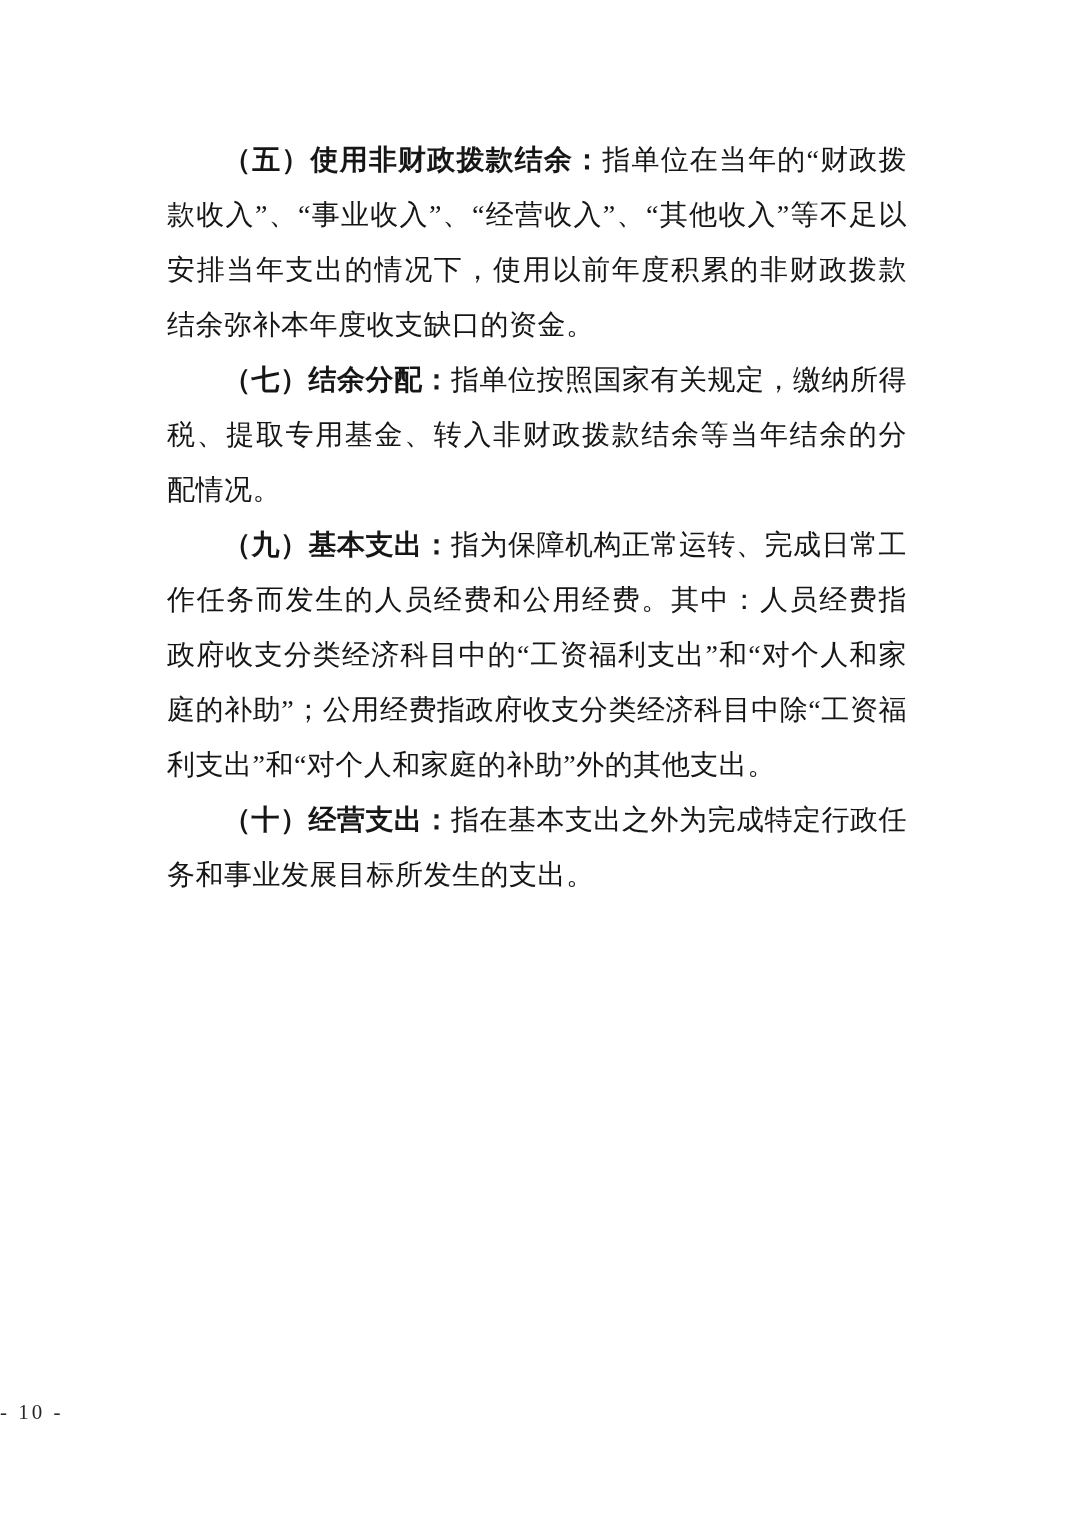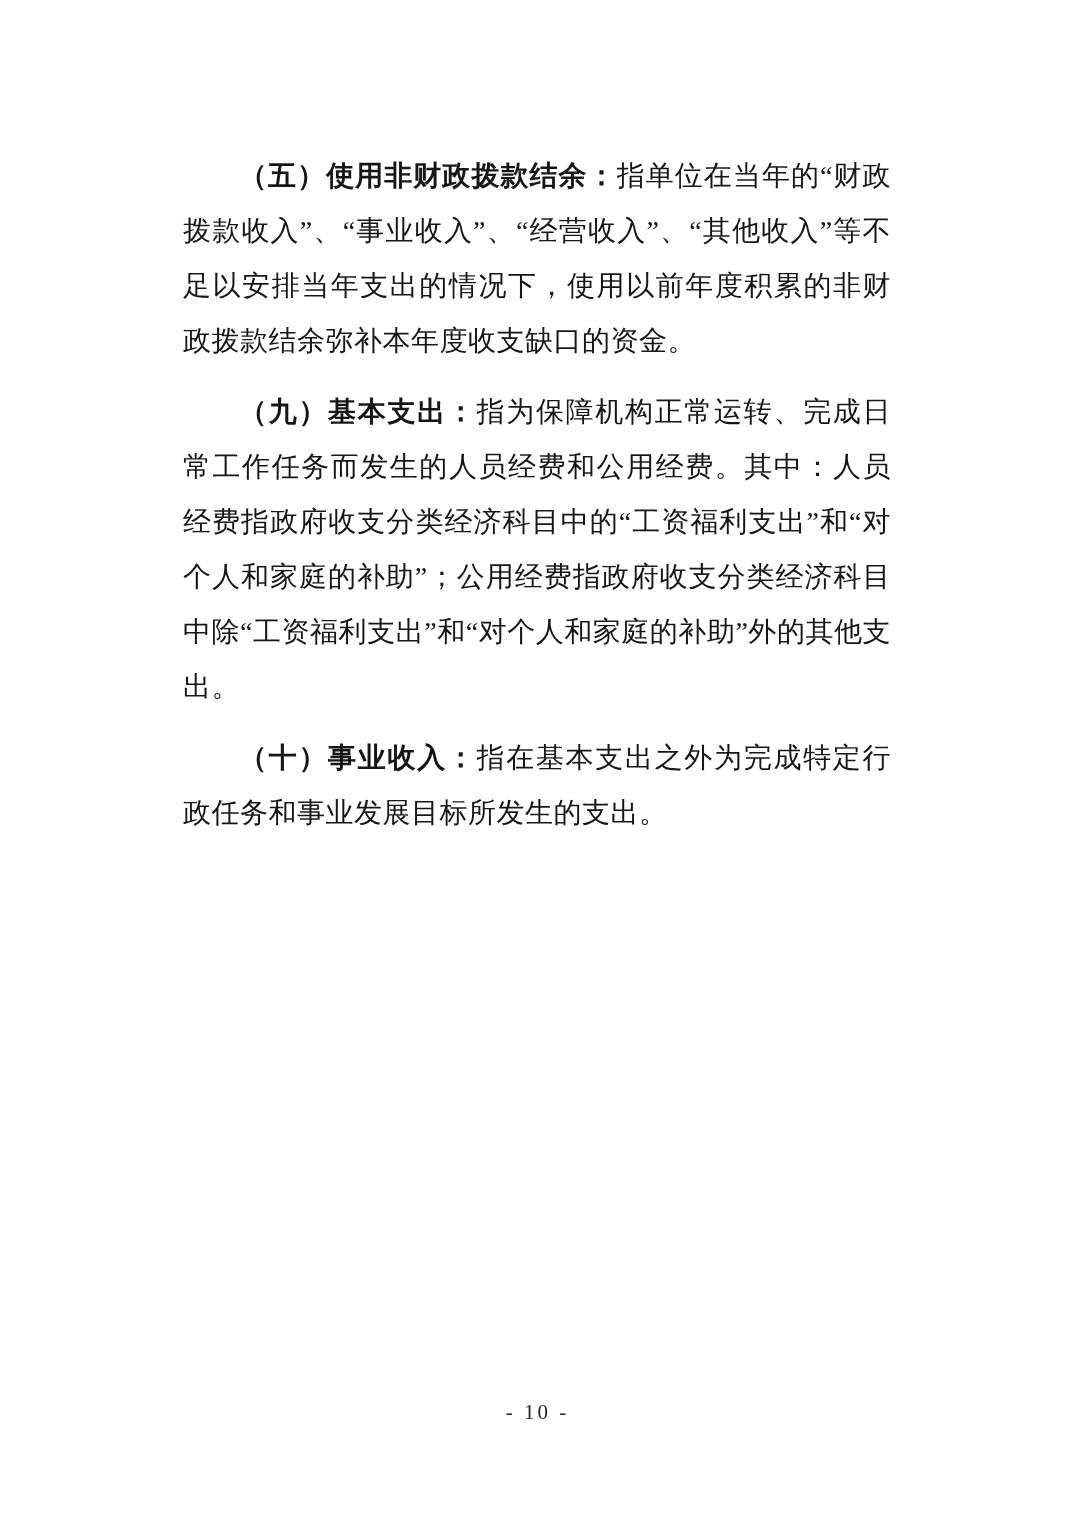--- a/index.html
+++ b/index.html
@@ -20,59 +20,60 @@
     inset: 0;
     background: #ffffff;
   }
   .content {
     position: absolute;
     left: 167px;
     top: 132px;
     width: 740px;
   }
   .para {
-    margin: 16px;
+    margin: 0;
     font-size: 28px;
     line-height: 55px;
     text-align: justify;
     text-justify: inter-ideograph;
     text-indent: 2em;
     letter-spacing: 0.5px;
     word-break: break-all;
   }
   .para .lead {
     font-weight: 700;
   }
   .para.continued {
     text-align-last: justify;
   }
   .pageno {
     position: absolute;
     left: 0;
     right: 0;
     top: 1400px;
-    text-align: center;
+    text-align: left;
     font-size: 21px;
     letter-spacing: 3px;
     color: #262626;
   }
 </style>
 </head>
 <body>
 
 <div class="page">
   <main class="content">
 
     <p class="para"><b class="lead">（五）使用非财政拨款结余：</b><span>指单位在当年的“财政拨款收入”、“事业收入”、“经营收入”、“其他收入”等不足以安排当年支出的情况下，使用以前年度积累的非财政拨款结余弥补本年度收支缺口的资金。</span></p>
 
 
+    <p class="para"><b class="lead">（七）结余分配：</b><span>指单位按照国家有关规定，缴纳所得税、提取专用基金、转入非财政拨款结余等当年结余的分配情况。</span></p>
 
 
     <p class="para"><b class="lead">（九）基本支出：</b><span>指为保障机构正常运转、完成日常工作任务而发生的人员经费和公用经费。其中：人员经费指政府收支分类经济科目中的“工资福利支出”和“对个人和家庭的补助”；公用经费指政府收支分类经济科目中除“工资福利支出”和“对个人和家庭的补助”外的其他支出。</span></p>
 
-    <p class="para"><b class="lead">（十）事业收入：</b><span>指在基本支出之外为完成特定行政任务和事业发展目标所发生的支出。</span></p>
+    <p class="para"><b class="lead">（十）经营支出：</b><span>指在基本支出之外为完成特定行政任务和事业发展目标所发生的支出。</span></p>
 
 
 
   </main>
 
   <footer class="pageno">- 10 -</footer>
 </div>
 
 </body></html>

